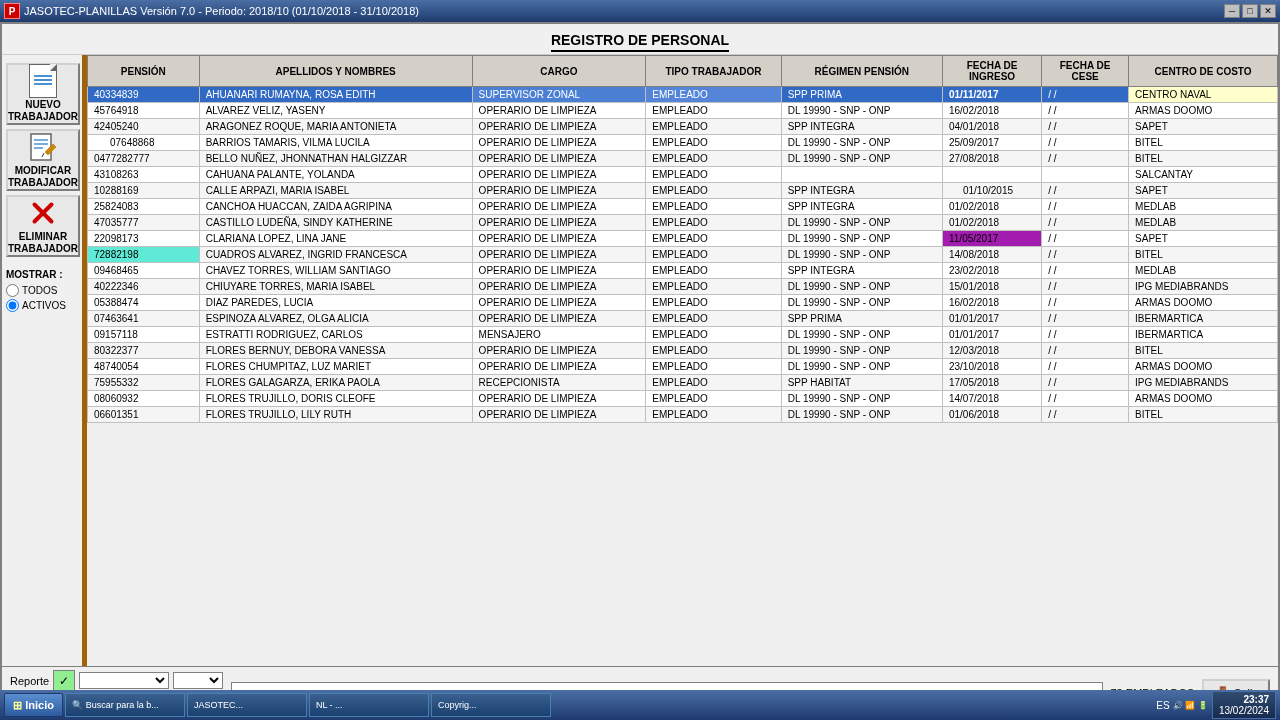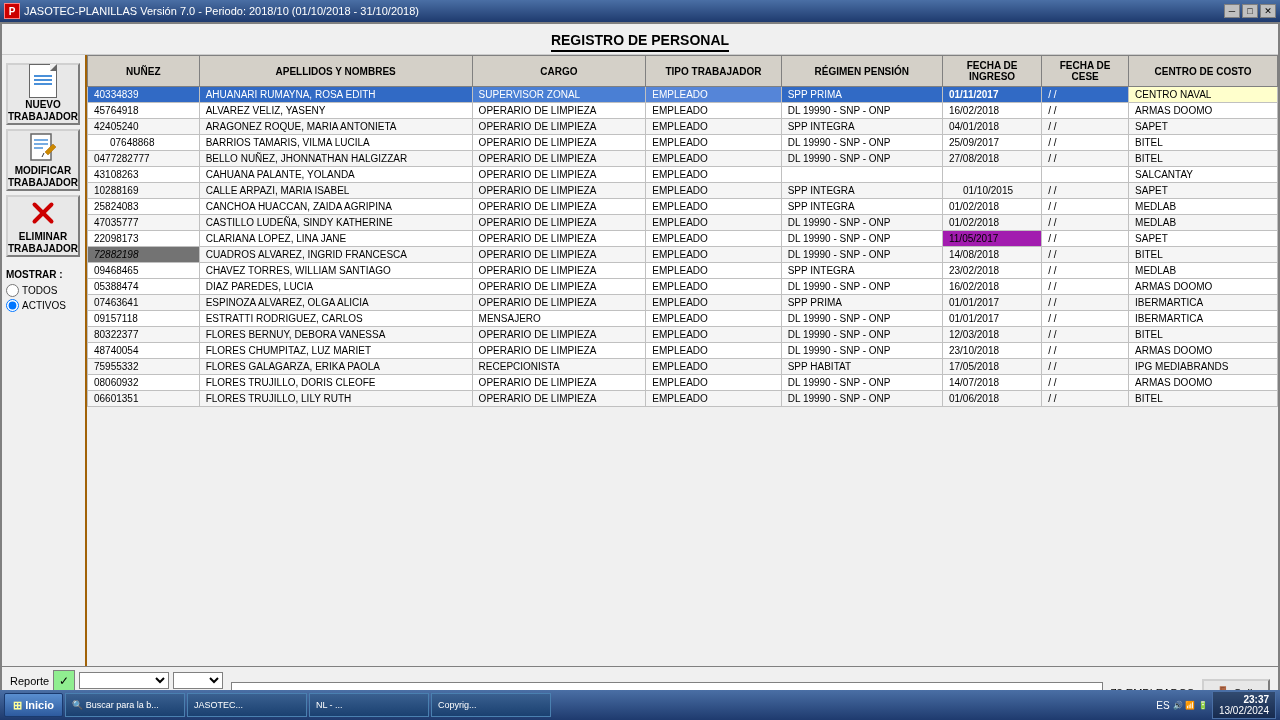--- a/index.html
+++ b/index.html
@@ -49,21 +49,21 @@
     #content-area {
       display: flex;
       flex: 1;
       overflow: hidden;
     }
 
     
     #sidebar {
       width: 85px;
       background: #f0f0f0;
-      border-right: 2px solid #a16207;
+      border-right: 5px solid #a16207;
       padding: 8px 4px;
       display: flex;
       flex-direction: column;
       gap: 4px;
     }
 
     .sidebar-btn {
       width: 74px;
       height: 62px;
       background: #e8e8e8;
@@ -405,21 +405,21 @@
           <input type="radio" name="showFilter" value="activos" checked="" style="">
           <label>ACTIVOS</label>
         </div>
       </div>
     </div>
 
     <div id="table-container">
       <table>
         <thead>
           <tr>
-            <th style="min-width:90px;">NUÑEZ</th>
+            <th style="min-width:90px;">PENSIÓN</th>
             <th style="min-width:220px;">APELLIDOS Y NOMBRES</th>
             <th style="min-width:140px;">CARGO</th>
             <th style="min-width:90px;">TIPO TRABAJADOR</th>
             <th style="min-width:130px;">RÉGIMEN PENSIÓN</th>
             <th style="min-width:80px;">FECHA DE<br>INGRESO</th>
             <th style="min-width:70px;">FECHA DE<br>CESE</th>
             <th style="min-width:120px;">CENTRO DE  COSTO</th>
           </tr>
         </thead>
         <tbody id="table-body">
@@ -517,38 +517,48 @@
               <td class="col-codigo" style="background: rgb(255, 255, 255);">22098173</td>
               <td class="col-nombre" style="background: rgb(255, 255, 255);">CLARIANA  LOPEZ, LINA JANE</td>
               <td class="col-cargo" style="background: rgb(255, 255, 255);">OPERARIO DE LIMPIEZA</td>
               <td class="col-tipo" style="background: rgb(255, 255, 255);">EMPLEADO</td>
               <td class="col-regimen" style="background: rgb(255, 255, 255);">DL 19990 - SNP - ONP</td>
               <td class="col-f-ingreso" style="background: #a21caf;">11/05/2017</td>
               <td class="col-f-cese" style="background: rgb(255, 255, 255);">/ /</td>
               <td class="col-centro" style="background: rgb(255, 255, 255);">SAPET</td>
             </tr>
             <tr>
-              <td class="col-codigo" style="background: #737373; font-style: italic;">72882198</td>
+              <td class="col-codigo" style="background: #5eead4;">72882198</td>
               <td class="col-nombre" style="background: rgb(245, 245, 245);">CUADROS  ALVAREZ, INGRID FRANCESCA</td>
               <td class="col-cargo" style="background: rgb(245, 245, 245);">OPERARIO DE LIMPIEZA</td>
               <td class="col-tipo" style="background: rgb(245, 245, 245);">EMPLEADO</td>
               <td class="col-regimen" style="background: rgb(245, 245, 245);">DL 19990 - SNP - ONP</td>
               <td class="col-f-ingreso" style="background: rgb(245, 245, 245);">14/08/2018</td>
               <td class="col-f-cese" style="background: rgb(245, 245, 245);">/ /</td>
               <td class="col-centro" style="background: rgb(245, 245, 245);">BITEL</td>
             </tr>
             <tr>
               <td class="col-codigo" style="background: rgb(255, 255, 255);">09468465</td>
               <td class="col-nombre" style="background: rgb(255, 255, 255);">CHAVEZ  TORRES, WILLIAM SANTIAGO</td>
               <td class="col-cargo" style="background: rgb(255, 255, 255);">OPERARIO DE LIMPIEZA</td>
               <td class="col-tipo" style="background: rgb(255, 255, 255);">EMPLEADO</td>
               <td class="col-regimen" style="background: rgb(255, 255, 255);">SPP INTEGRA</td>
               <td class="col-f-ingreso" style="background: rgb(255, 255, 255);">23/02/2018</td>
               <td class="col-f-cese" style="background: rgb(255, 255, 255);">/ /</td>
               <td class="col-centro" style="background: rgb(255, 255, 255);">MEDLAB</td>
+            </tr>
+            <tr>
+              <td class="col-codigo" style="background: rgb(245, 245, 245);">40222346</td>
+              <td class="col-nombre" style="background: rgb(245, 245, 245);">CHIUYARE  TORRES, MARIA ISABEL</td>
+              <td class="col-cargo" style="background: rgb(245, 245, 245);">OPERARIO DE LIMPIEZA</td>
+              <td class="col-tipo" style="background: rgb(245, 245, 245);">EMPLEADO</td>
+              <td class="col-regimen" style="background: rgb(245, 245, 245);">DL 19990 - SNP - ONP</td>
+              <td class="col-f-ingreso" style="background: rgb(245, 245, 245);">15/01/2018</td>
+              <td class="col-f-cese" style="background: rgb(245, 245, 245);">/ /</td>
+              <td class="col-centro" style="background: rgb(245, 245, 245);">IPG MEDIABRANDS</td>
             </tr>
             <tr>
               <td class="col-codigo" style="background: rgb(255, 255, 255);">05388474</td>
               <td class="col-nombre" style="background: rgb(255, 255, 255);">DIAZ  PAREDES, LUCIA</td>
               <td class="col-cargo" style="background: rgb(255, 255, 255);">OPERARIO DE LIMPIEZA</td>
               <td class="col-tipo" style="background: rgb(255, 255, 255);">EMPLEADO</td>
               <td class="col-regimen" style="background: rgb(255, 255, 255);">DL 19990 - SNP - ONP</td>
               <td class="col-f-ingreso" style="background: rgb(255, 255, 255);">16/02/2018</td>
               <td class="col-f-cese" style="background: rgb(255, 255, 255);">/ /</td>
               <td class="col-centro" style="background: rgb(255, 255, 255);">ARMAS DOOMO</td>

